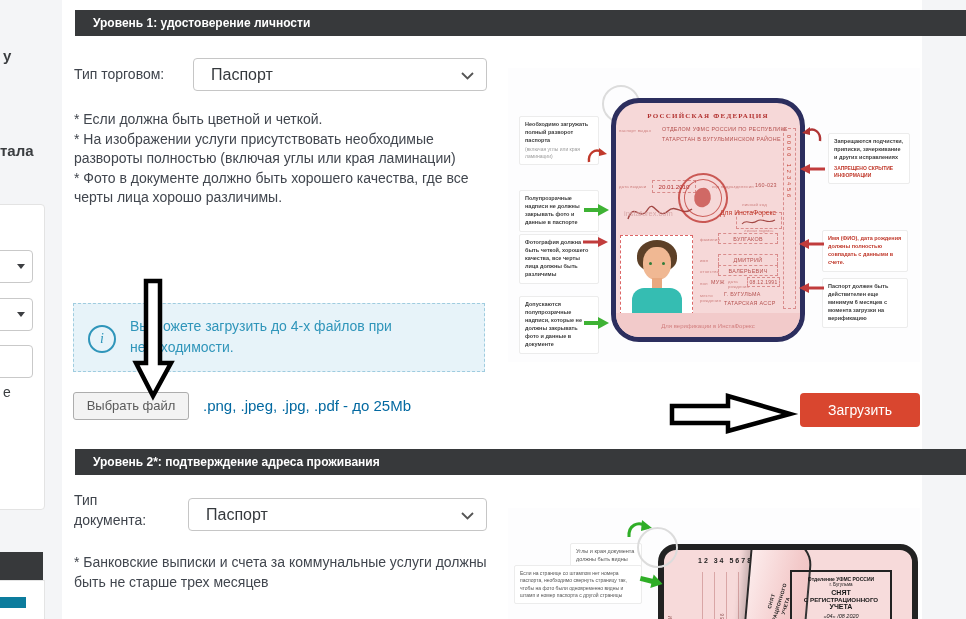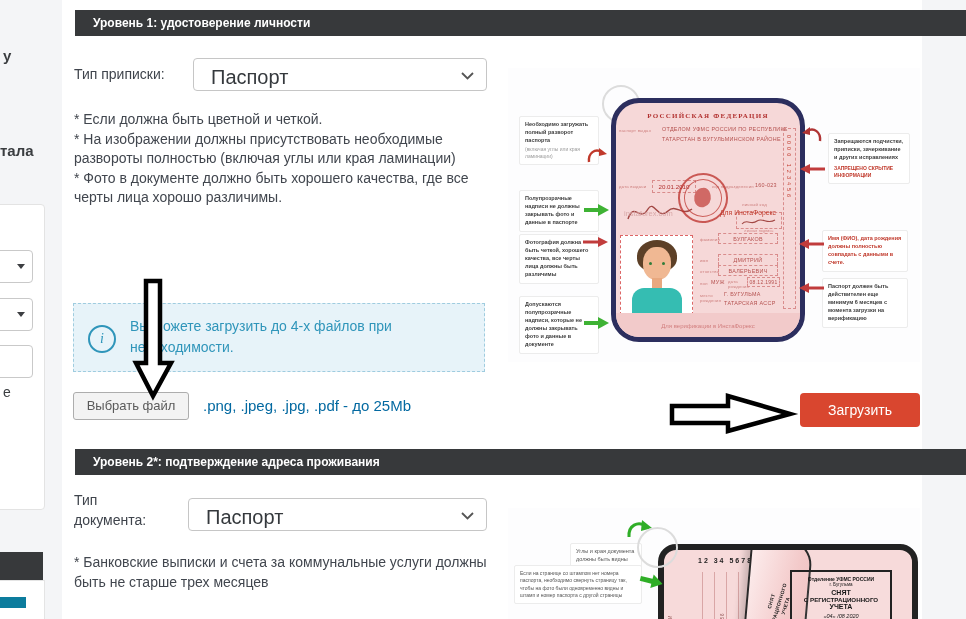--- a/index.html
+++ b/index.html
@@ -23,21 +23,21 @@
   .side-darkbar{left:-10px;top:552px;width:53px;height:28px;background:#37393b}
   .side-card{left:-10px;top:580px;width:53px;height:39px;background:#fff;border:1px solid #e4e4e4}
   .side-teal{left:-10px;top:597px;width:36px;height:11px;background:#0c7c9d}
 
   
   .main{left:62px;top:0;width:860px;height:619px;background:#fff}
   .secbar{left:75px;width:942px;height:26px;background:#37393b;color:#fff;
     font-size:12px;font-weight:600;line-height:26px;padding-left:18px;box-sizing:border-box}
   .lbl{font-size:14px;color:#3f444c}
   .select{background:#fff;border:1px solid #c6c6c6;border-radius:4px;box-sizing:border-box;
-    font-size:20px;color:#35393d;cursor:pointer}
+    font-size:16px;color:#35393d;cursor:pointer}
   .select .val{position:absolute;left:17px;top:7px}
   .select svg{position:absolute;right:12px;top:13px}
   .reqs{font-size:14px;line-height:19.5px;color:#41464e}
   .infobox{left:73px;top:303px;width:412px;height:69px;background:#e7f3f9;
     border:1px dashed #9fccdf;box-sizing:border-box}
   .info-i{position:absolute;left:14px;top:21px;width:24px;height:24px;border:2px solid #2f95ba;
     border-radius:50%;color:#2f95ba;font-size:14px;text-align:center;line-height:24px;font-family:"Liberation Serif",serif;font-style:italic}
   .info-txt{position:absolute;left:56px;top:12px;width:300px;color:#2f95ba;font-size:14px;line-height:21px}
   .file-btn{left:73px;top:392px;width:116px;height:28px;background:#f3f3f3;
     border:1px solid #adadad;border-radius:3px;box-sizing:border-box;
@@ -112,31 +112,31 @@
 <div class="abs side-field" style="top:345px"></div>
 <div class="abs" style="left:3px;top:384px;font-size:14px;color:#3a3d40">е</div>
 <div class="abs side-darkbar"></div>
 <div class="abs side-card"></div>
 <div class="abs side-teal"></div>
 
 <div class="abs main"></div>
 
 <div class="abs secbar" style="top:10px">Уровень 1: удостоверение личности</div>
 
-<div class="abs lbl" style="left:74px;top:66px">Тип приписки:</div>
+<div class="abs lbl" style="left:74px;top:66px">Тип торговом:</div>
 <div class="abs select" style="left:193px;top:58px;width:294px;height:33px">
   <span class="val">Паспорт</span>
   <svg width="13" height="8" viewBox="0 0 13 8">
       <polyline points="1,1 6.5,6.5 12,1" fill="none" stroke="#555" stroke-width="1.8"></polyline>
     </svg>
 </div>
 
 <div class="abs reqs" style="left:74px;top:110px;width:432px">
   <div>* Если должна быть цветной и четкой.</div>
-  <div>* На изображении должны присутствовать необходимые развороты полностью (включая углы или края ламинации)</div>
+  <div>* На изображении услуги присутствовать необходимые развороты полностью (включая углы или края ламинации)</div>
   <div>* Фото в документе должно быть хорошего качества, где все черты лица хорошо различимы.</div>
 </div>
 
 <div class="abs infobox">
   <span class="info-i">i</span>
   <span class="info-txt">Вы можете загрузить до 4-х файлов при необходимости.</span>
 </div>
 
 <div class="abs file-btn">Выбрать файл</div>
 <div class="abs formats">.png, .jpeg, .jpg, .pdf - до 25Mb</div>

